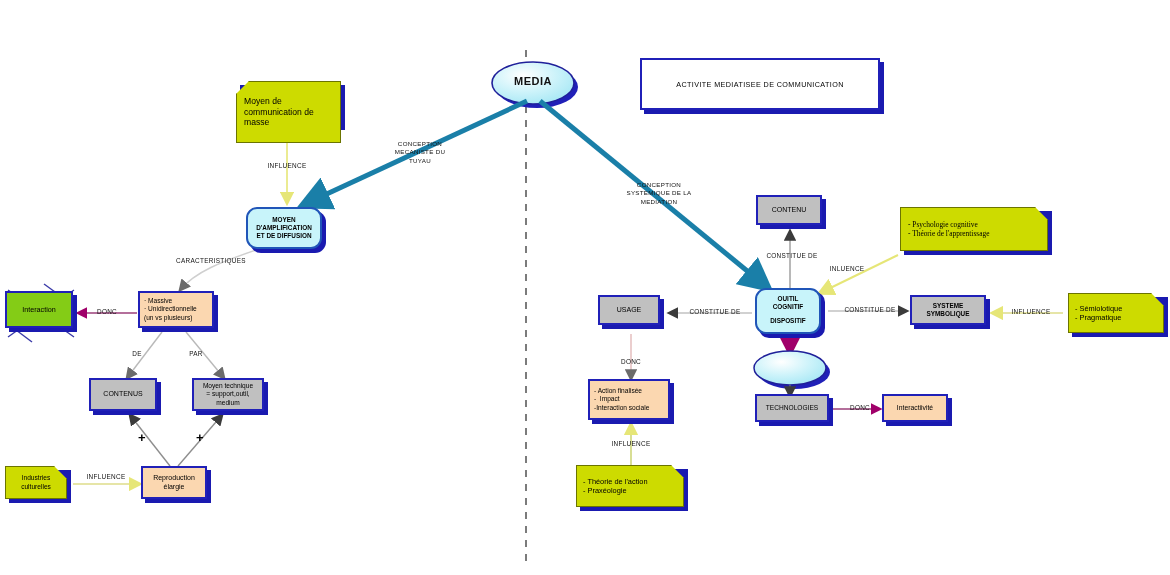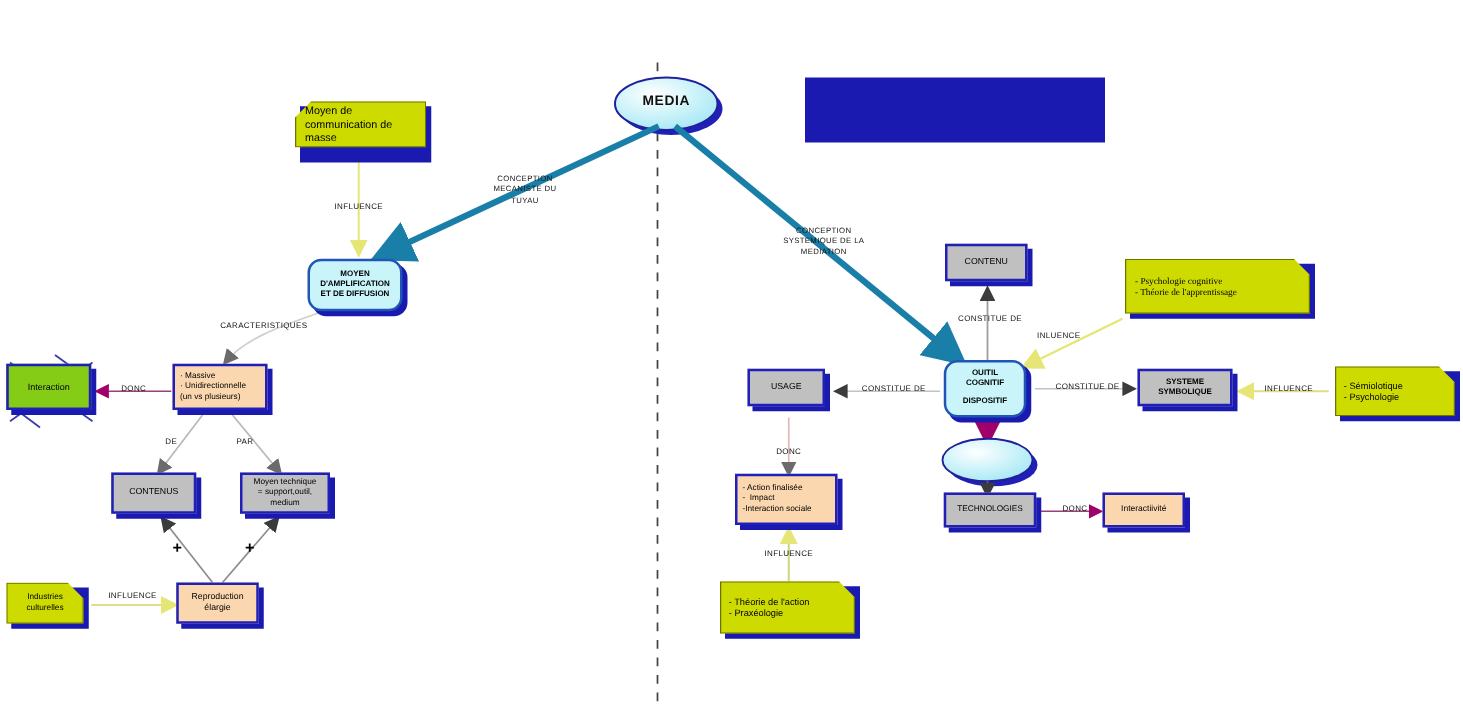--- a/index.html
+++ b/index.html
@@ -108,21 +108,21 @@
 
     <g stroke="#3a3aa8" stroke-width="1.4" fill="none">
       <line x1="8" y1="290" x2="74" y2="337"></line>
       <line x1="74" y1="290" x2="8" y2="337"></line>
       <line x1="44" y1="284" x2="62" y2="297"></line>
       <line x1="16" y1="330" x2="32" y2="342"></line>
     </g>
   </svg>
 
   <div class="gshadow" style="left:240px;top:85px;width:105px;height:45px;"></div>
-  <div class="node green clip-tl" style="left:236px;top:81px;width:105px;height:37px;font-size:8.6px;padding:3px 7px;justify-content:flex-start;">
+  <div class="node green clip-tl" style="left:236px;top:81px;width:105px;height:62px;font-size:8.6px;padding:3px 7px;justify-content:flex-start;">
     <span class="txt" style="text-align: left; white-space: pre;">Moyen de
 communication de
 masse</span>
   </div>
 
   <div class="gshadow" style="left:250px;top:211px;width:76px;height:42px;border-radius:11px;"></div>
   <div class="node round" style="left:246px;top:207px;width:76px;height:42px;font-size:6.4px;font-weight:bold;">
     <span class="txt" style="white-space: pre;">MOYEN
 D'AMPLIFICATION
 ET DE DIFFUSION</span>
@@ -158,20 +158,23 @@
 culturelles</span>
   </div>
 
   <div class="gshadow" style="left:145px;top:470px;width:66px;height:33px;"></div>
   <div class="node box peach" style="left:141px;top:466px;width:66px;height:33px;font-size:7px;">
     <span class="txt" style="white-space: pre;">Reproduction
 élargie</span>
   </div>
 
   <div class="gshadow" style="left:644px;top:62px;width:240px;height:52px;"></div>
+  <div class="node box white" style="left:640px;top:58px;width:240px;height:52px;font-size:7.2px;letter-spacing:.4px;">
+    <span class="txt">ACTIVITE MEDIATISEE DE COMMUNICATION</span>
+  </div>
 
   <div class="gshadow" style="left:760px;top:199px;width:66px;height:30px;"></div>
   <div class="node box gray" style="left:756px;top:195px;width:66px;height:30px;font-size:7px;">
     <span class="txt">CONTENU</span>
   </div>
 
   <div class="gshadow" style="left:602px;top:299px;width:62px;height:30px;"></div>
   <div class="node box gray" style="left:598px;top:295px;width:62px;height:30px;font-size:7px;">
     <span class="txt">USAGE</span>
   </div>
@@ -191,21 +194,21 @@
 
   <div class="gshadow" style="left:914px;top:299px;width:76px;height:30px;"></div>
   <div class="node box gray" style="left:910px;top:295px;width:76px;height:30px;font-size:6.4px;font-weight:bold;">
     <span class="txt" style="white-space: pre;">SYSTEME
 SYMBOLIQUE</span>
   </div>
 
   <div class="gshadow" style="left:1072px;top:297px;width:96px;height:40px;"></div>
   <div class="node green clip-tr" style="left:1068px;top:293px;width:96px;height:40px;font-size:7.4px;padding:0 6px;justify-content:flex-start;">
     <span class="txt" style="text-align: left; white-space: pre;">- Sémiolotique
-- Psychologie</span>
+- Pragmatique</span>
   </div>
 
   <div class="gshadow" style="left:592px;top:383px;width:82px;height:41px;"></div>
   <div class="node box peach" style="left:588px;top:379px;width:82px;height:41px;font-size:6.6px;padding:0 4px;justify-content:flex-start;">
     <span class="txt" style="text-align: left; white-space: pre;">- Action finalisée
 -  Impact
 -Interaction sociale</span>
   </div>
 
   <div class="gshadow" style="left:580px;top:469px;width:108px;height:42px;"></div>

